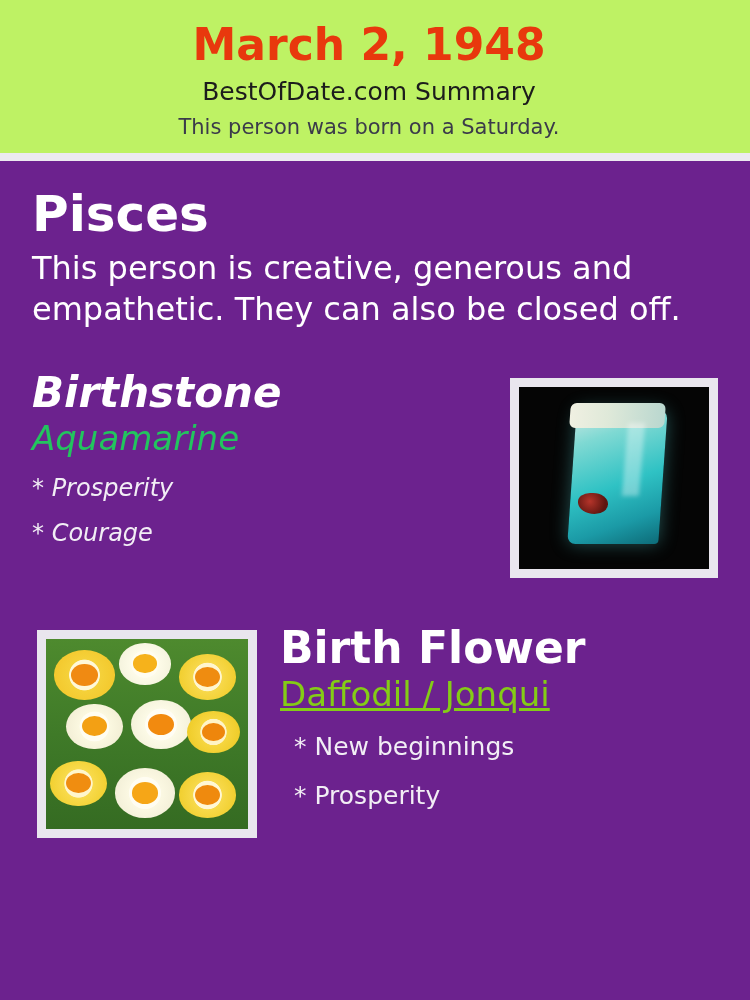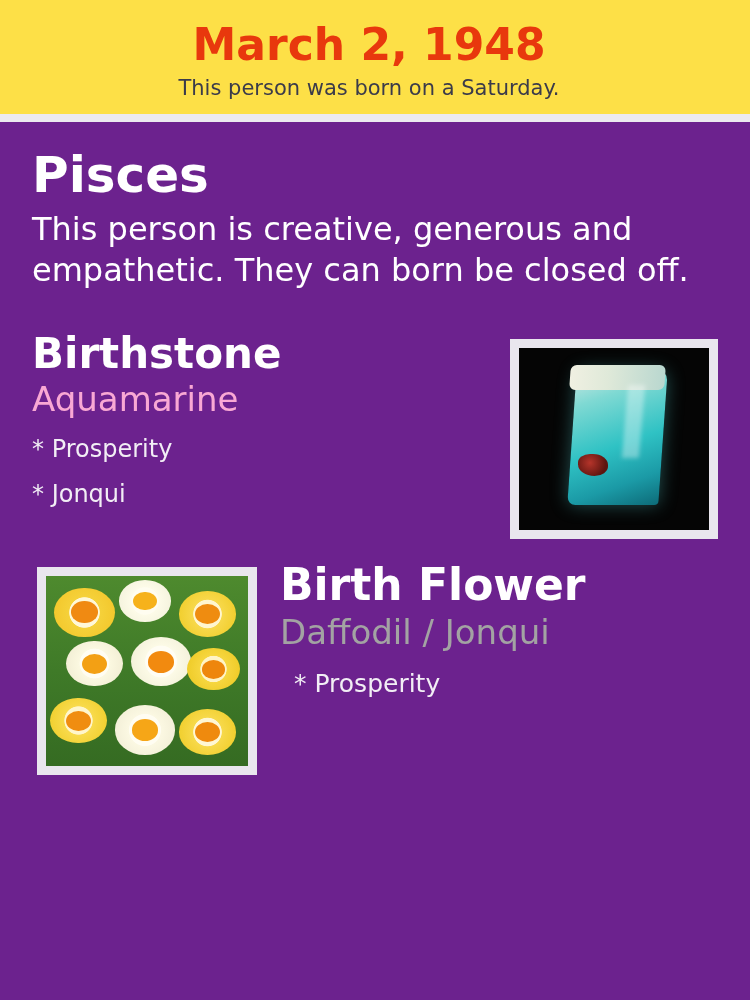--- a/index.html
+++ b/index.html
@@ -15,21 +15,21 @@
   }
   .page {
     width: 750px;
     height: 1000px;
     position: relative;
     background: #ffffff;
   }
 
   
   .header {
-    background: #fde047;
+    background: #bef264;
     padding: 22px 32px 14px 20px;
     text-align: center;
   }
   .header-date {
     color: #e8380d;
     font-size: 44px;
     font-weight: bold;
     line-height: 1.05;
     letter-spacing: 0px;
   }
@@ -73,32 +73,33 @@
     line-height: 1.28;
     max-width: 670px;
     font-weight: 400;
   }
 
   
   .stone-block {
     margin-top: 40px;
     position: relative;
     min-height: 230px;
+    font-style: italic;
   }
   .stone-text {
     width: 430px;
   }
   .section-title {
     color: #ffffff;
     font-size: 42px;
     font-weight: bold;
     line-height: 1.1;
   }
   .section-value {
-    color: #f9a8d4;
+    color: #22c55e;
     font-size: 34px;
     line-height: 1.2;
     margin-top: 2px;
     font-weight: 400;
   }
   .bullet {
     color: #f2eef5;
     font-size: 24px;
     line-height: 1.3;
     margin-top: 14px;
@@ -158,20 +159,21 @@
     top: 20%;
     width: 9%;
     height: 40%;
     background: rgba(255,255,255,.35);
     filter: blur(2px);
     transform: skewX(-5deg);
   }
 
   
   .flower-block {
+    margin-top: 24px;
     position: relative;
     min-height: 220px;
   }
   .flower-photo {
     position: absolute;
     left: 5px;
     top: 6px;
     width: 220px;
     height: 208px;
     background: #e9e6ee;
@@ -207,57 +209,59 @@
     margin-left: 248px;
     text-align: left;
   }
   .flower-title {
     color: #ffffff;
     font-size: 44px;
     font-weight: bold;
     line-height: 1.1;
   }
   .flower-value {
-    color: #a3a3a3;
+    color: #84cc16;
     font-size: 34px;
     line-height: 1.2;
     margin-top: 2px;
     font-weight: 400;
+    text-decoration: underline;
   }
   .flower-bullet {
     color: #f2eef5;
     font-size: 25px;
     line-height: 1.3;
     margin-top: 16px;
     margin-left: 14px;
     font-weight: 400;
   }
 </style>
 </head>
 <body>
 
 <div class="page">
 
   <div class="header">
     <div class="header-date">March 2, 1948</div>
+    <div class="header-sub">BestOfDate.com Summary</div>
     <div class="header-note">This person was born on a Saturday.</div>
   </div>
   <div class="header-rule"></div>
 
   <div class="body-purple">
 
     <div class="sign-name">Pisces</div>
-    <div class="sign-desc">This person is creative, generous and empathetic. They can born be closed off.</div>
+    <div class="sign-desc">This person is creative, generous and empathetic. They can also be closed off.</div>
 
     <div class="stone-block">
       <div class="stone-text">
         <div class="section-title">Birthstone</div>
         <div class="section-value">Aquamarine</div>
         <div class="bullet">* Prosperity</div>
-        <div class="bullet">* Jonqui</div>
+        <div class="bullet">* Courage</div>
       </div>
       <div class="stone-photo">
         <div class="stone-photo-inner">
           <div class="gem"></div>
           <div class="gem-top"></div>
           <div class="gem-red"></div>
           <div class="gem-spec"></div>
         </div>
       </div>
     </div>
@@ -299,18 +303,19 @@
           </div>
           <div class="fl" style="left:66%;top:70%;width:28%;height:24%;">
             <div class="petals" style="background:radial-gradient(circle,#fff7d4 38%, #f7d94a 40%, #edc91f 100%);"></div>
             <div class="core" style="background:#ef8a0e;"></div>
           </div>
         </div>
       </div>
       <div class="flower-text">
         <div class="flower-title">Birth Flower</div>
         <div class="flower-value">Daffodil / Jonqui</div>
+        <div class="flower-bullet">* New beginnings</div>
         <div class="flower-bullet">* Prosperity</div>
       </div>
     </div>
 
   </div>
 </div>
 
 </body></html>

